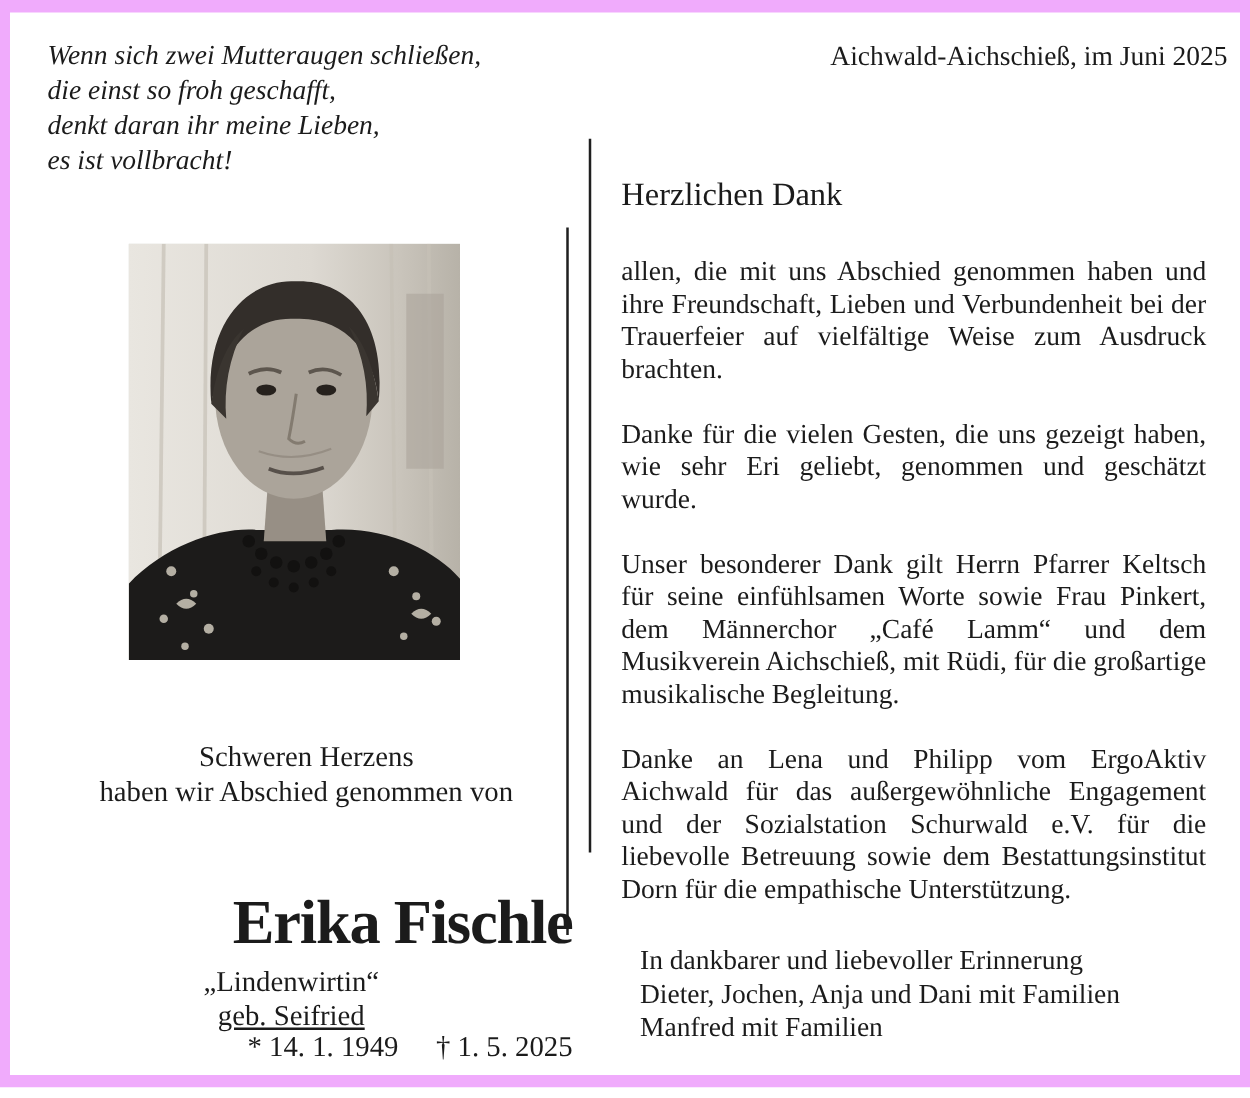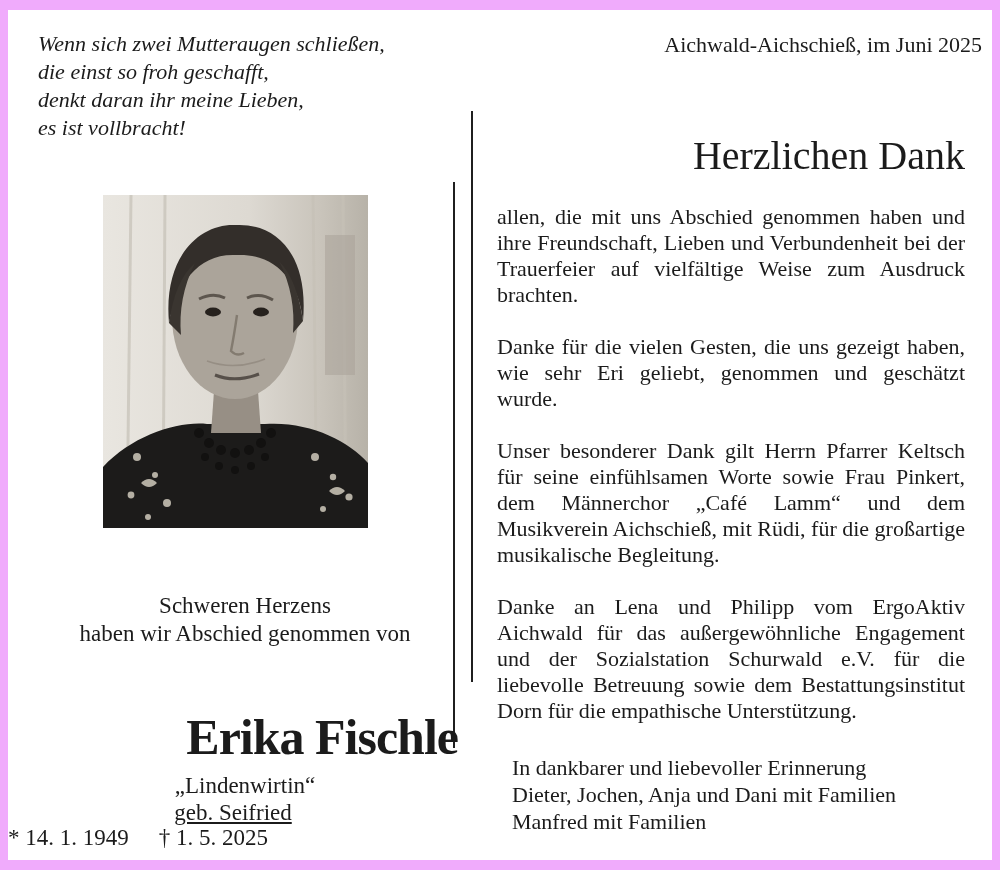--- a/index.html
+++ b/index.html
@@ -39,37 +39,37 @@
     position:absolute;left:0;top:582px;width:450px;
     text-align:center;font-size:23px;line-height:28px;padding-left:12px;
   }
   .name{
     position:absolute;left:0;top:700px;width:450px;
     text-align:right;font-size:50px;line-height:54px;font-weight:bold;
     letter-spacing:-1px;
   }
   .nickname{
     position:absolute;left:0;top:763px;width:450px;
-    text-align:center;font-size:23px;line-height:25px;padding-left:12px;
+    text-align:center;font-size:23px;line-height:25px;
   }
   .maiden{
     position:absolute;left:0;top:790px;width:450px;
     text-align:center;font-size:23px;line-height:25px;text-decoration:underline;
   }
   .dates{
     position:absolute;left:0;top:815px;width:450px;
-    text-align:left;font-size:23px;line-height:26px;white-space:nowrap;
+    text-align:right;font-size:23px;line-height:26px;white-space:nowrap;
   }
   .dates .death{margin-left:30px;}
   
   .thanks{
     position:absolute;left:489px;top:128px;width:468px;
   }
   .thanks-heading{
-    font-size:40px;line-height:36px;font-weight:normal;margin:0 0 30px 0;text-align:right;
+    font-size:26px;line-height:36px;font-weight:normal;margin:0 0 30px 0;
   }
   .thanks p{
     margin:0 0 26px 0;
     font-size:22px;line-height:26px;
     text-align:justify;
   }
   .closing{
     margin-top:30px;padding-left:15px;
     font-size:22px;line-height:27px;
   }

